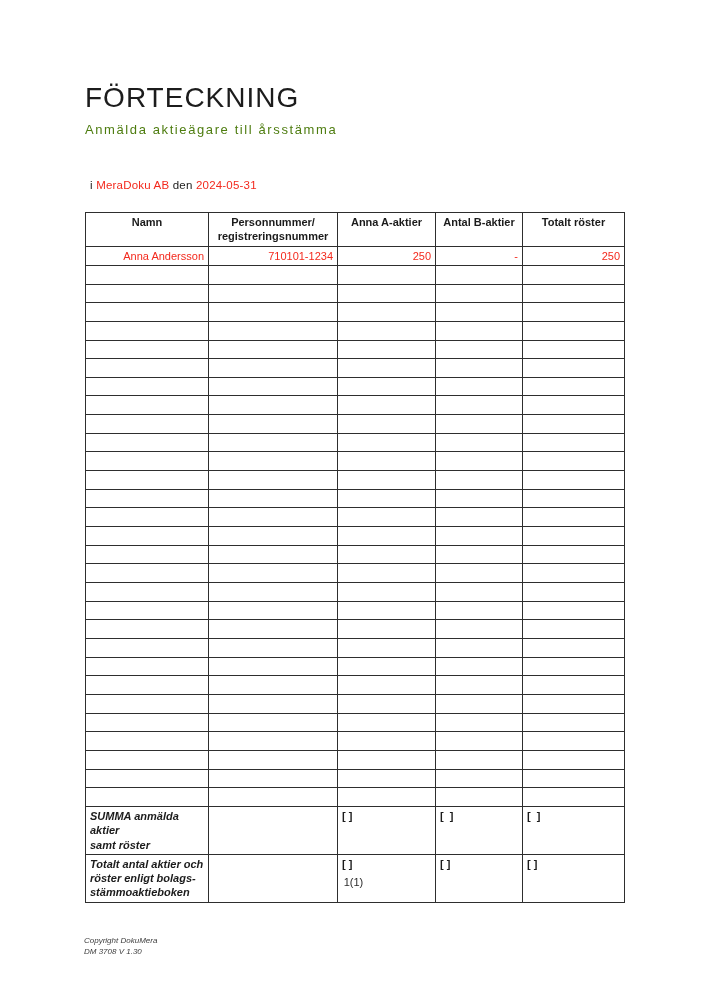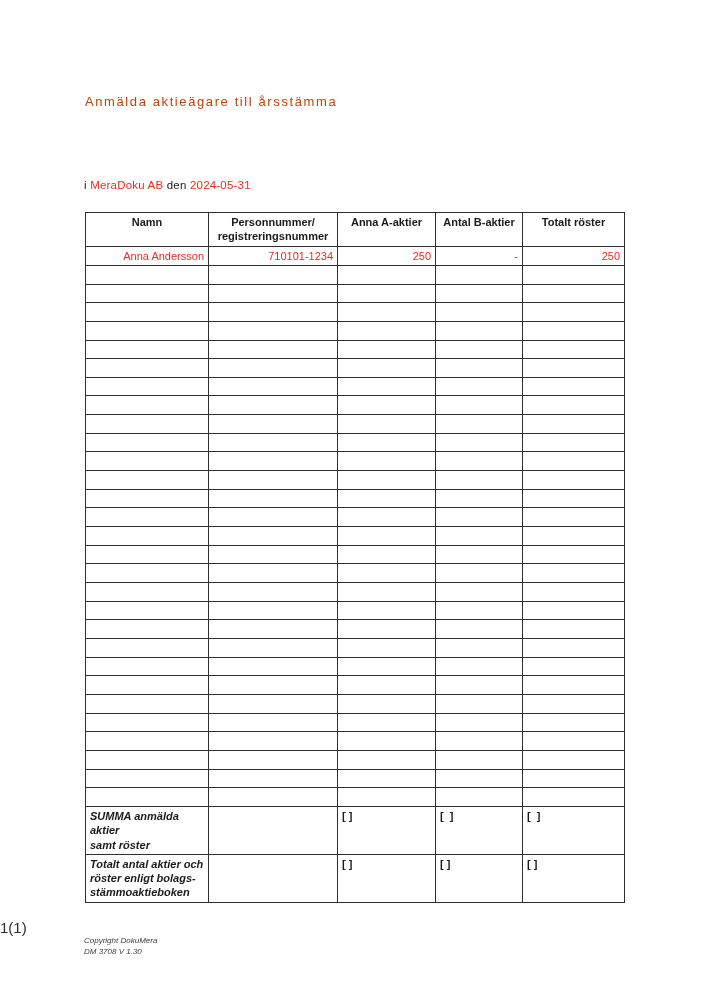--- a/index.html
+++ b/index.html
@@ -17,24 +17,24 @@
     color:var(--text);
     overflow:hidden;
   }
   .doc-header{position:absolute;left:85px;top:84px;}
   .doc-title{
     font-size:28px;font-weight:400;letter-spacing:1px;
     color:#1c1c1c;line-height:1;margin:0;
   }
   .doc-subtitle{
     font-size:13px;font-weight:400;letter-spacing:1.6px;
-    margin-top:10px;color:#c2410c;
+    margin-top:10px;color:#4d7c0f;
   }
   .meta-line{
-    position:absolute;left:84px;top:179px;
+    position:absolute;left:90px;top:179px;
     font-size:11.5px;color:#1c1c1c;letter-spacing:.2px;
   }
   .red{color:var(--red);}
   .table-wrap{position:absolute;left:85px;top:212px;}
   table{
     border-collapse:collapse;table-layout:fixed;width:539px;
     border:1.5px solid var(--border);
   }
   col.c0{width:123px}
   col.c1{width:129px}
@@ -51,34 +51,35 @@
   th{text-align:center;font-weight:bold;white-space:pre-line;}
   tr.header-row{height:33px;}
   tr.data-row{height:18px;text-align:right;}
   tr.empty-row{height:18.66px;}
   tr.summary-row{font-weight:bold;}
   tr.summary-row-1{height:34px;}
   tr.summary-row-2{height:48px;}
   td.label-cell{white-space:pre-line;font-style:italic;}
   td.bracket-cell{white-space:pre;}
   .page-number{
-    position:absolute;left:0;top:919px;width:100%;
-    text-align:left;font-size:15px;color:#2c2c2c;
+    position:absolute;left:0;top:876px;width:100%;
+    text-align:center;font-size:11px;color:#2c2c2c;
   }
   .footer{
     position:absolute;left:84px;top:936px;
     font-size:8px;line-height:1.35;color:var(--footer);font-style:italic;
   }
 </style>
 </head>
 <body>
 
 <div class="page">
 
   <div class="doc-header">
+    <h1 class="doc-title">FÖRTECKNING</h1>
     <div class="doc-subtitle">Anmälda aktieägare till årsstämma</div>
   </div>
 
   <div class="meta-line">
     <span>i</span>
     <span class="red">MeraDoku AB</span>
     <span>den</span>
     <span class="red">2024-05-31</span>
   </div>
 

